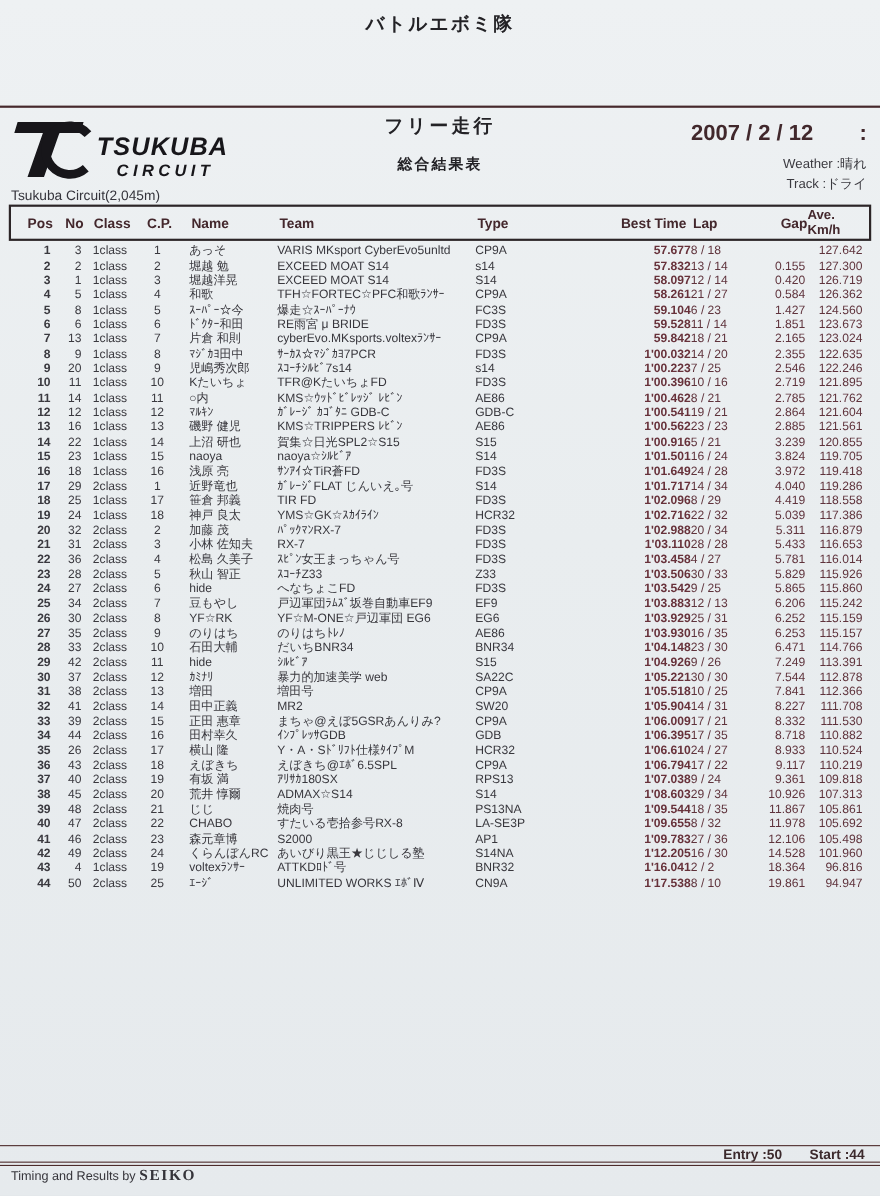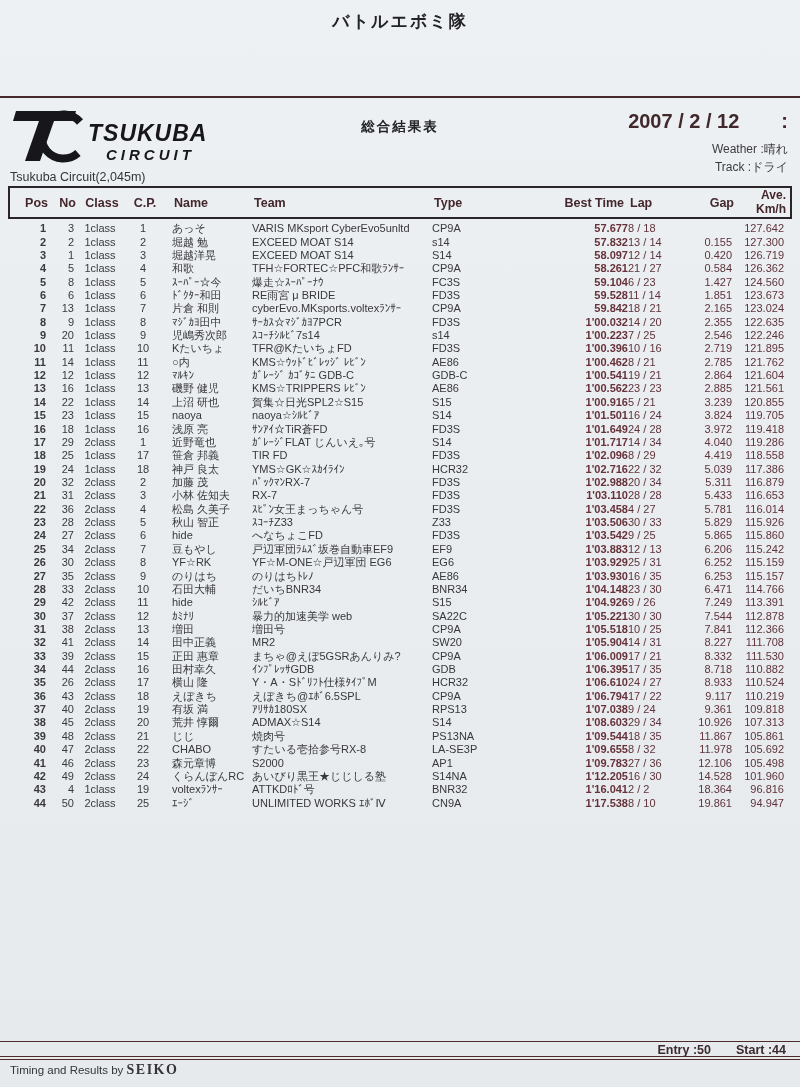--- a/index.html
+++ b/index.html
@@ -57,21 +57,21 @@
   .c-cp{text-align:center;color:#3a393f;}
   .c-name{text-align:left;padding-left:12px;color:#38373d;}
   .c-team{text-align:left;padding-left:4px;color:#38373d;}
   .c-type{text-align:left;padding-left:2px;color:#38373d;}
   .c-best{text-align:right;font-weight:bold;color:#67313a;}
   .c-lap{text-align:left;color:#5f333c;}
   .c-gap{text-align:right;color:#5f333c;}
   .c-ave{text-align:right;color:#5f333c;}
   .thead .cell{color:#43272c;}
   .thead .c-best{padding-right:6px;}
-  .ave-stack{display:flex;flex-direction:column;align-items:flex-end;line-height:1.15;font-size:12px;}
+  .ave-stack{display:flex;flex-direction:column;align-items:flex-start;line-height:1.15;font-size:12px;}
 
   
   .f-line1{position:absolute;top:1041px;left:0;width:800px;height:1px;background:#4d2b2b;}
   .entry-line{
     position:absolute;top:1043px;right:14px;display:flex;gap:25px;
     font-size:12.5px;font-weight:bold;color:#3c2a2d;
   }
   .f-line2{
     position:absolute;top:1056px;left:0;width:800px;height:4px;box-sizing:border-box;
     border-top:1px solid #4d2b2b;border-bottom:1px solid #4d2b2b;
@@ -92,20 +92,21 @@
     <svg width="200" height="62" viewBox="0 0 200 62">
       <path d="M6 8 H66 L63 18 H44 L30 58 H15 L29 18 H3 Z" fill="#17161a"></path>
       <path d="M70 19 A22 22 0 1 0 68 50" fill="none" stroke="#17161a" stroke-width="8"></path>
       <text x="78" y="38" font-family="Liberation Sans, sans-serif" font-style="italic" font-weight="bold" font-size="23" letter-spacing="1" fill="#17161a">TSUKUBA</text>
       <text x="96" y="57" font-family="Liberation Sans, sans-serif" font-style="italic" font-weight="bold" font-size="15" letter-spacing="4" fill="#17161a">CIRCUIT</text>
     </svg>
     <div class="logo-caption">Tsukuba Circuit(2,045m)</div>
   </div>
 
   <div class="center-block">
+    <div class="session">フリー走行</div>
     <div class="subtitle">総合結果表</div>
   </div>
 
   <div class="date-line">
     <span>2007 / 2 / 12</span>
     <span>:</span>
   </div>
   <div class="weather-line">Weather :晴れ</div>
   <div class="track-line">Track :ドライ</div>
 

